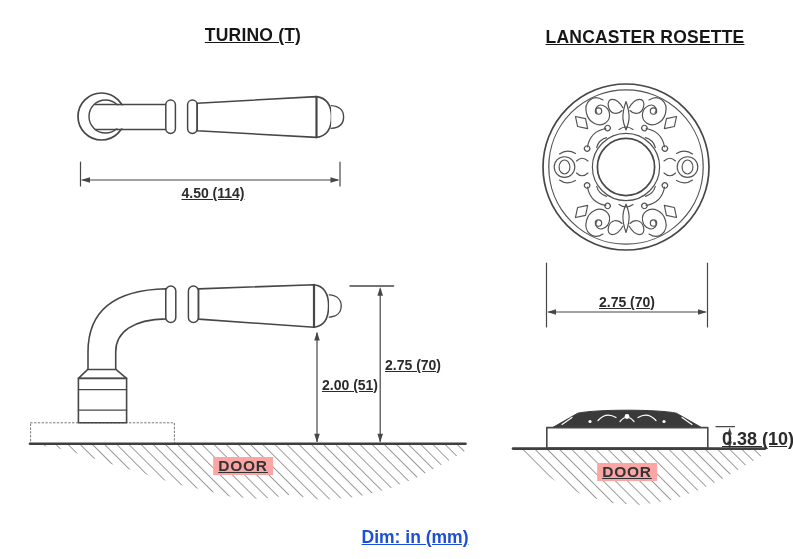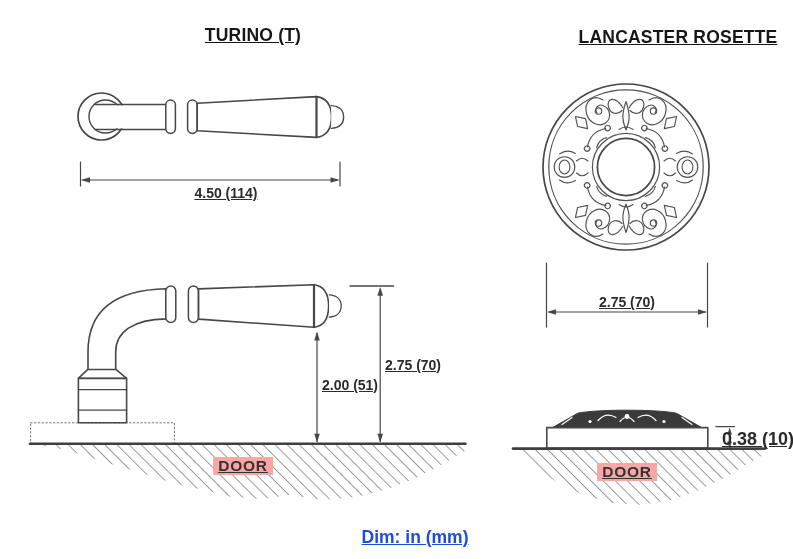--- a/index.html
+++ b/index.html
@@ -151,23 +151,23 @@
 
   <g stroke="#474747" stroke-width="1.1">
     <line x1="716" y1="426.6" x2="734.5" y2="426.6" stroke-width="1.4"></line>
     <line x1="729.6" y1="428.8" x2="729.6" y2="447.4"></line>
     <polygon points="729.6,428.2 727.1,434.6 732.1,434.6" fill="#474747" stroke="none"></polygon>
     <polygon points="729.6,447.9 727.1,441.5 732.1,441.5" fill="#474747" stroke="none"></polygon>
   </g>
 </svg>
 
 <div class="label title c" style="left:253px;top:25px;">TURINO (T)</div>
-<div class="label title c" style="left:678px;top:27px;">LANCASTER ROSETTE</div>
+<div class="label title c" style="left:645px;top:27px;">LANCASTER ROSETTE</div>
 
-<div class="label dim c" style="left:226px;top:185px;">4.50 (114)</div>
+<div class="label dim c" style="left:213px;top:185px;">4.50 (114)</div>
 
 <div class="label dim c" style="left:627px;top:294px;">2.75 (70)</div>
 
 <div class="label dim" style="left:322px;top:377px;">2.00 (51)</div>
 <div class="label dim" style="left:385px;top:357px;">2.75 (70)</div>
 
 <div class="label dim" style="left:722px;top:429px;font-size:18px;">0.38 (10)</div>
 
 <div class="label door c" style="left:243px;top:457px;">DOOR</div>
 <div class="label door c" style="left:627px;top:463px;">DOOR</div>

